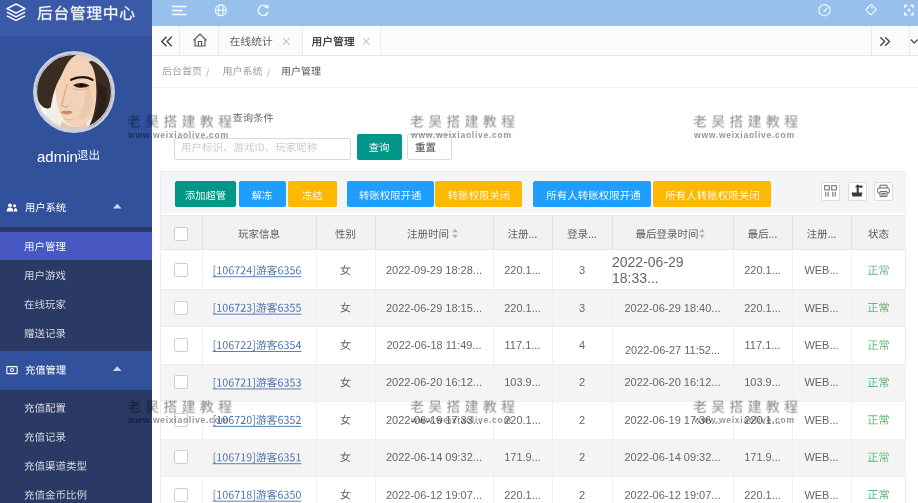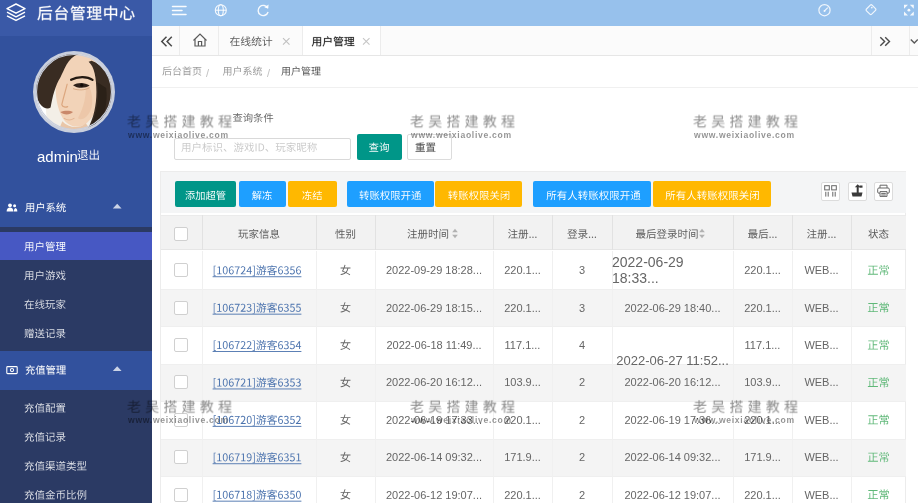--- a/index.html
+++ b/index.html
@@ -109,21 +109,21 @@
 <div class="ab" style="left:792px;top:251.5px;width:59px;height:37.4px;display:flex;align-items:center;justify-content:center;font-size:11px;color:#666">WEB...</div>
 <div class="ab" style="left:375px;top:288.9px;width:118px;height:37.4px;display:flex;align-items:center;justify-content:center;font-size:11px;color:#666">2022-06-29 18:15...</div>
 <div class="ab" style="left:493px;top:288.9px;width:59px;height:37.4px;display:flex;align-items:center;justify-content:center;font-size:11px;color:#666">220.1...</div>
 <div class="ab" style="left:552px;top:288.9px;width:60px;height:37.4px;display:flex;align-items:center;justify-content:center;font-size:11px;color:#666">3</div>
 <div class="ab" style="left:612px;top:288.9px;width:121px;height:37.4px;display:flex;align-items:center;justify-content:center;font-size:11px;color:#666">2022-06-29 18:40...</div>
 <div class="ab" style="left:733px;top:288.9px;width:59px;height:37.4px;display:flex;align-items:center;justify-content:center;font-size:11px;color:#666">220.1...</div>
 <div class="ab" style="left:792px;top:288.9px;width:59px;height:37.4px;display:flex;align-items:center;justify-content:center;font-size:11px;color:#666">WEB...</div>
 <div class="ab" style="left:375px;top:326.3px;width:118px;height:37.4px;display:flex;align-items:center;justify-content:center;font-size:11px;color:#666">2022-06-18 11:49...</div>
 <div class="ab" style="left:493px;top:326.3px;width:59px;height:37.4px;display:flex;align-items:center;justify-content:center;font-size:11px;color:#666">117.1...</div>
 <div class="ab" style="left:552px;top:326.3px;width:60px;height:37.4px;display:flex;align-items:center;justify-content:center;font-size:11px;color:#666">4</div>
-<div class="ab" style="left:612px;top:342px;width:121px;height:37.4px;display:flex;align-items:center;justify-content:center;font-size:13px;color:#666">2022-06-27 11:52...</div>
+<div class="ab" style="left:612px;top:331px;width:121px;height:37.4px;display:flex;align-items:center;justify-content:center;font-size:11px;color:#666">2022-06-27 11:52...</div>
 <div class="ab" style="left:733px;top:326.3px;width:59px;height:37.4px;display:flex;align-items:center;justify-content:center;font-size:11px;color:#666">117.1...</div>
 <div class="ab" style="left:792px;top:326.3px;width:59px;height:37.4px;display:flex;align-items:center;justify-content:center;font-size:11px;color:#666">WEB...</div>
 <div class="ab" style="left:375px;top:363.7px;width:118px;height:37.4px;display:flex;align-items:center;justify-content:center;font-size:11px;color:#666">2022-06-20 16:12...</div>
 <div class="ab" style="left:493px;top:363.7px;width:59px;height:37.4px;display:flex;align-items:center;justify-content:center;font-size:11px;color:#666">103.9...</div>
 <div class="ab" style="left:552px;top:363.7px;width:60px;height:37.4px;display:flex;align-items:center;justify-content:center;font-size:11px;color:#666">2</div>
 <div class="ab" style="left:612px;top:363.7px;width:121px;height:37.4px;display:flex;align-items:center;justify-content:center;font-size:11px;color:#666">2022-06-20 16:12...</div>
 <div class="ab" style="left:733px;top:363.7px;width:59px;height:37.4px;display:flex;align-items:center;justify-content:center;font-size:11px;color:#666">103.9...</div>
 <div class="ab" style="left:792px;top:363.7px;width:59px;height:37.4px;display:flex;align-items:center;justify-content:center;font-size:11px;color:#666">WEB...</div>
 <div class="ab" style="left:375px;top:401.1px;width:118px;height:37.4px;display:flex;align-items:center;justify-content:center;font-size:11px;color:#666">2022-06-19 17:33...</div>
 <div class="ab" style="left:493px;top:401.1px;width:59px;height:37.4px;display:flex;align-items:center;justify-content:center;font-size:11px;color:#666">220.1...</div>

